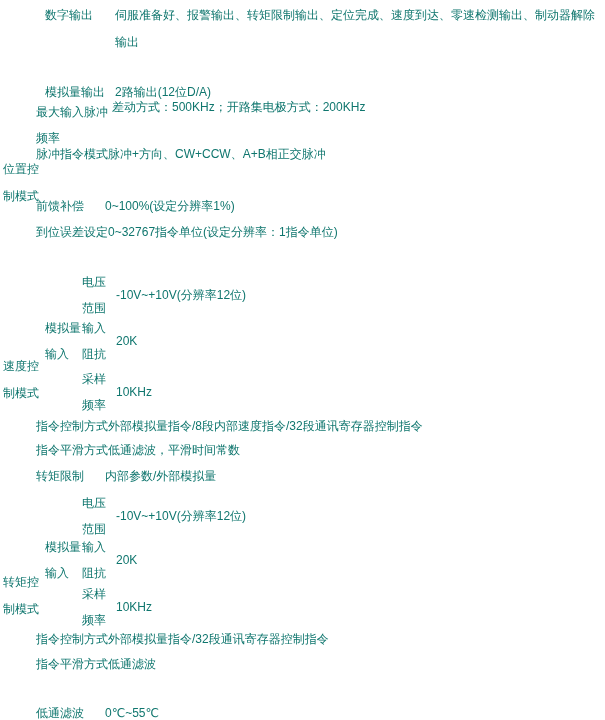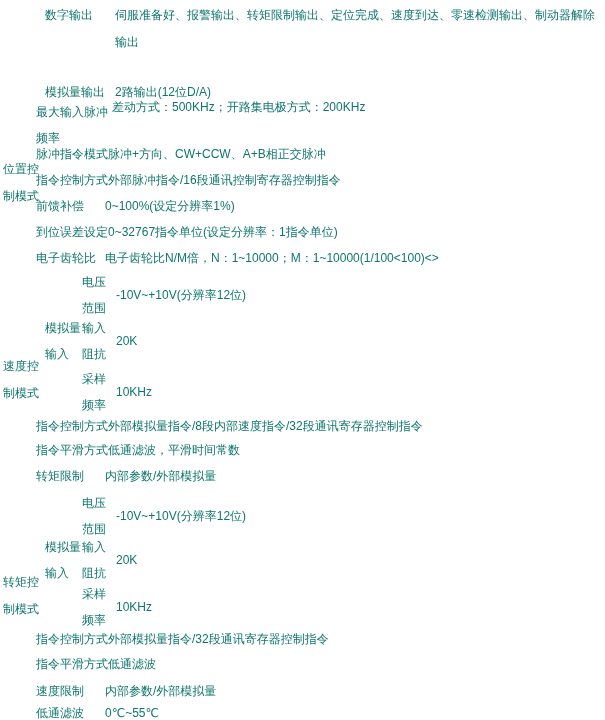--- a/index.html
+++ b/index.html
@@ -47,31 +47,25 @@
   <div class="flexrow" id="maxpulse">
     <span class="flbl">最大输入脉冲频率</span>
     <span class="fval">差动方式：500KHz；开路集电极方式：200KHz</span>
   </div>
 
   <div class="mode" style="top:156px;">位置控制模式</div>
 
   <div class="row sec" style="left:36px;top:147px;">
     <span class="lbl">脉冲指令模式</span><span class="val">脉冲+方向、CW+CCW、A+B相正交脉冲</span>
   </div>
-  <div class="row sec" style="left:36px;top:173px;">
-    <span class="lbl">指令控制方式</span><span class="val">外部脉冲指令/16段通讯控制寄存器控制指令</span>
-  </div>
   <div class="row sec" style="left:36px;top:199px;">
     <span class="lbl">前馈补偿</span><span class="val">0~100%(设定分辨率1%)</span>
   </div>
   <div class="row sec" style="left:36px;top:225px;">
     <span class="lbl">到位误差设定</span><span class="val">0~32767指令单位(设定分辨率：1指令单位)</span>
-  </div>
-  <div class="row sec" style="left:36px;top:251px;">
-    <span class="lbl">电子齿轮比</span><span class="val">电子齿轮比N/M倍，N：1~10000；M：1~10000(1/100&lt;100)&lt;&gt;</span>
   </div>
 
   <div class="mode" style="top:353px;">速度控制模式</div>
   <div class="b1" style="top:315px;">模拟量输入</div>
 
   <div class="nrow" style="top:269px;">
     <span class="flbl">电压范围</span>
     <span class="fval">-10V~+10V(分辨率12位)</span>
   </div>
   <div class="nrow" style="top:315px;">
@@ -108,20 +102,17 @@
     <span class="flbl">采样频率</span>
     <span class="fval">10KHz</span>
   </div>
 
   <div class="row sec" style="left:36px;top:632px;">
     <span class="lbl">指令控制方式</span><span class="val">外部模拟量指令/32段通讯寄存器控制指令</span>
   </div>
   <div class="row sec" style="left:36px;top:657px;">
     <span class="lbl">指令平滑方式</span><span class="val">低通滤波</span>
   </div>
-  <div class="row sec" style="left:36px;top:684px;">
-    <span class="lbl">速度限制</span><span class="val">内部参数/外部模拟量</span>
-  </div>
   <div class="row sec" style="left:36px;top:706px;">
     <span class="lbl">低通滤波</span><span class="val">0℃~55℃</span>
   </div>
 
 </div>
 
 </body></html>

